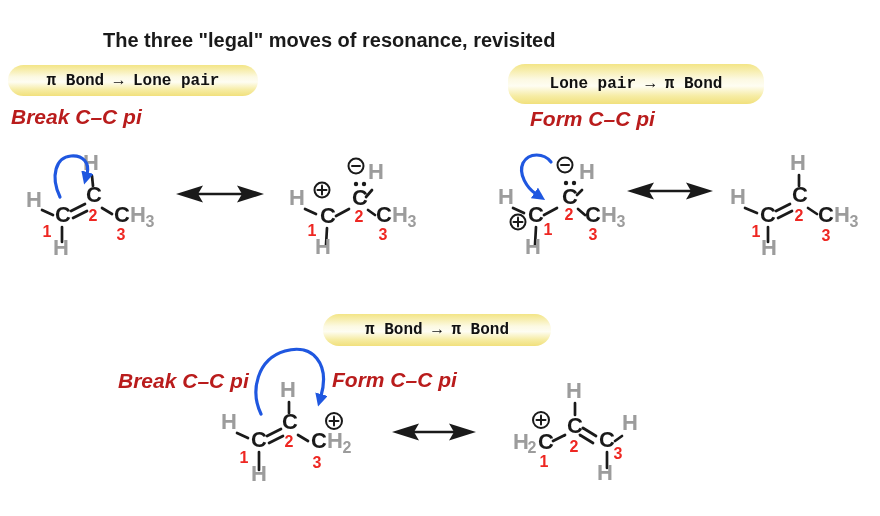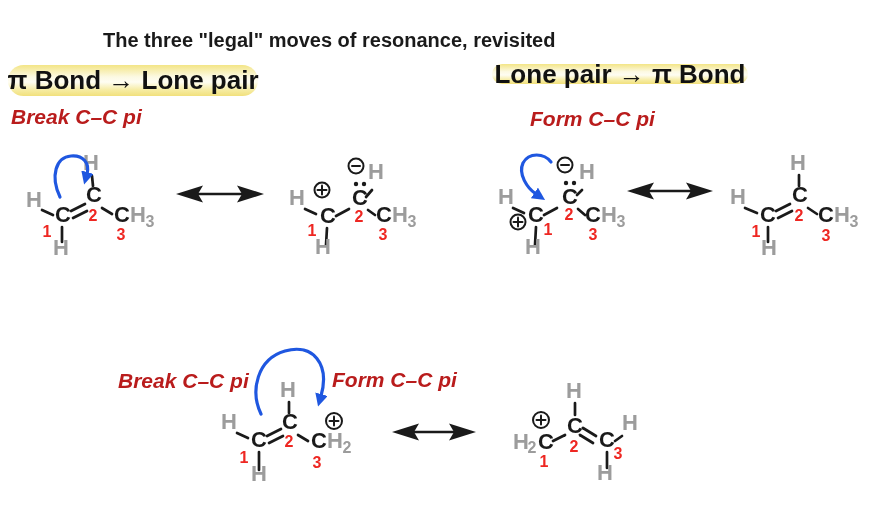--- a/index.html
+++ b/index.html
@@ -1,23 +1,23 @@
 <!DOCTYPE html>
 <html><head>
 <meta charset="utf-8">
 <style>
   html,body{margin:0;padding:0;background:#ffffff;}
   body{width:880px;height:516px;font-family:"Liberation Sans",sans-serif;}
   .canvas{position:relative;width:880px;height:516px;background:#fff;overflow:hidden;}
   .title{position:absolute;left:103px;top:29px;font-size:20px;font-weight:bold;color:#1a1a1a;white-space:nowrap;}
   .pill{position:absolute;border-radius:17px;display:flex;align-items:center;justify-content:center;
-        font-size:26px;font-weight:bold;color:#111;white-space:nowrap;
-        background:linear-gradient(180deg,#f3e586 0%,#fcf9e2 38%,#fefdf2 55%,#f6eca4 80%,#f1e07c 100%);}
+        font-size:16px;font-weight:bold;color:#111;white-space:nowrap;
+        background:linear-gradient(180deg,#f3e586 0%,#fcf9e2 38%,#fefdf2 55%,#f6eca4 80%,#f1e07c 100%);font-family:Liberation Mono, monospace;}
   .pill1{left:8px;top:65px;width:250px;height:31px;}
-  .pill2{left:492px;top:64px;width:256px;height:20px;}
+  .pill2{left:508px;top:64px;width:256px;height:40px;}
   .pill3{left:323px;top:314px;width:228px;height:32px;}
   .green{position:absolute;font-size:21px;font-weight:bold;font-style:italic;color:#b91c1c;white-space:nowrap;}
   .g1{left:11px;top:105px;}
   .g2{left:530px;top:107px;}
   .g3{left:118px;top:369px;}
   .g4{left:332px;top:368px;}
   svg{position:absolute;left:0;top:0;}
   text.at{font-family:"Liberation Sans",sans-serif;font-size:22px;font-weight:bold;fill:#1a1a1a;text-anchor:middle;}
   text.gy{fill:#9c9c9c;}
   text.sb{font-size:16px;}
@@ -32,20 +32,21 @@
 </style>
 </head>
 <body>
 
 <div class="canvas">
 
   <div class="title">The three "legal" moves of resonance, revisited</div>
 
   <div class="pill pill1">π Bond → Lone pair</div>
   <div class="pill pill2">Lone pair → π Bond</div>
+  <div class="pill pill3">π Bond → π Bond</div>
 
   <div class="green g1">Break C–C pi</div>
   <div class="green g2">Form C–C pi</div>
   <div class="green g3">Break C–C pi</div>
   <div class="green g4">Form C–C pi</div>
 
   <svg width="880" height="516" viewBox="0 0 880 516">
     <defs>
       <marker id="bh" viewBox="0 0 10 10" refX="1.5" refY="5" markerWidth="4" markerHeight="4" orient="auto">
         <path d="M0,0 L10,5 L0,10 z" fill="#1f57e0"></path>

